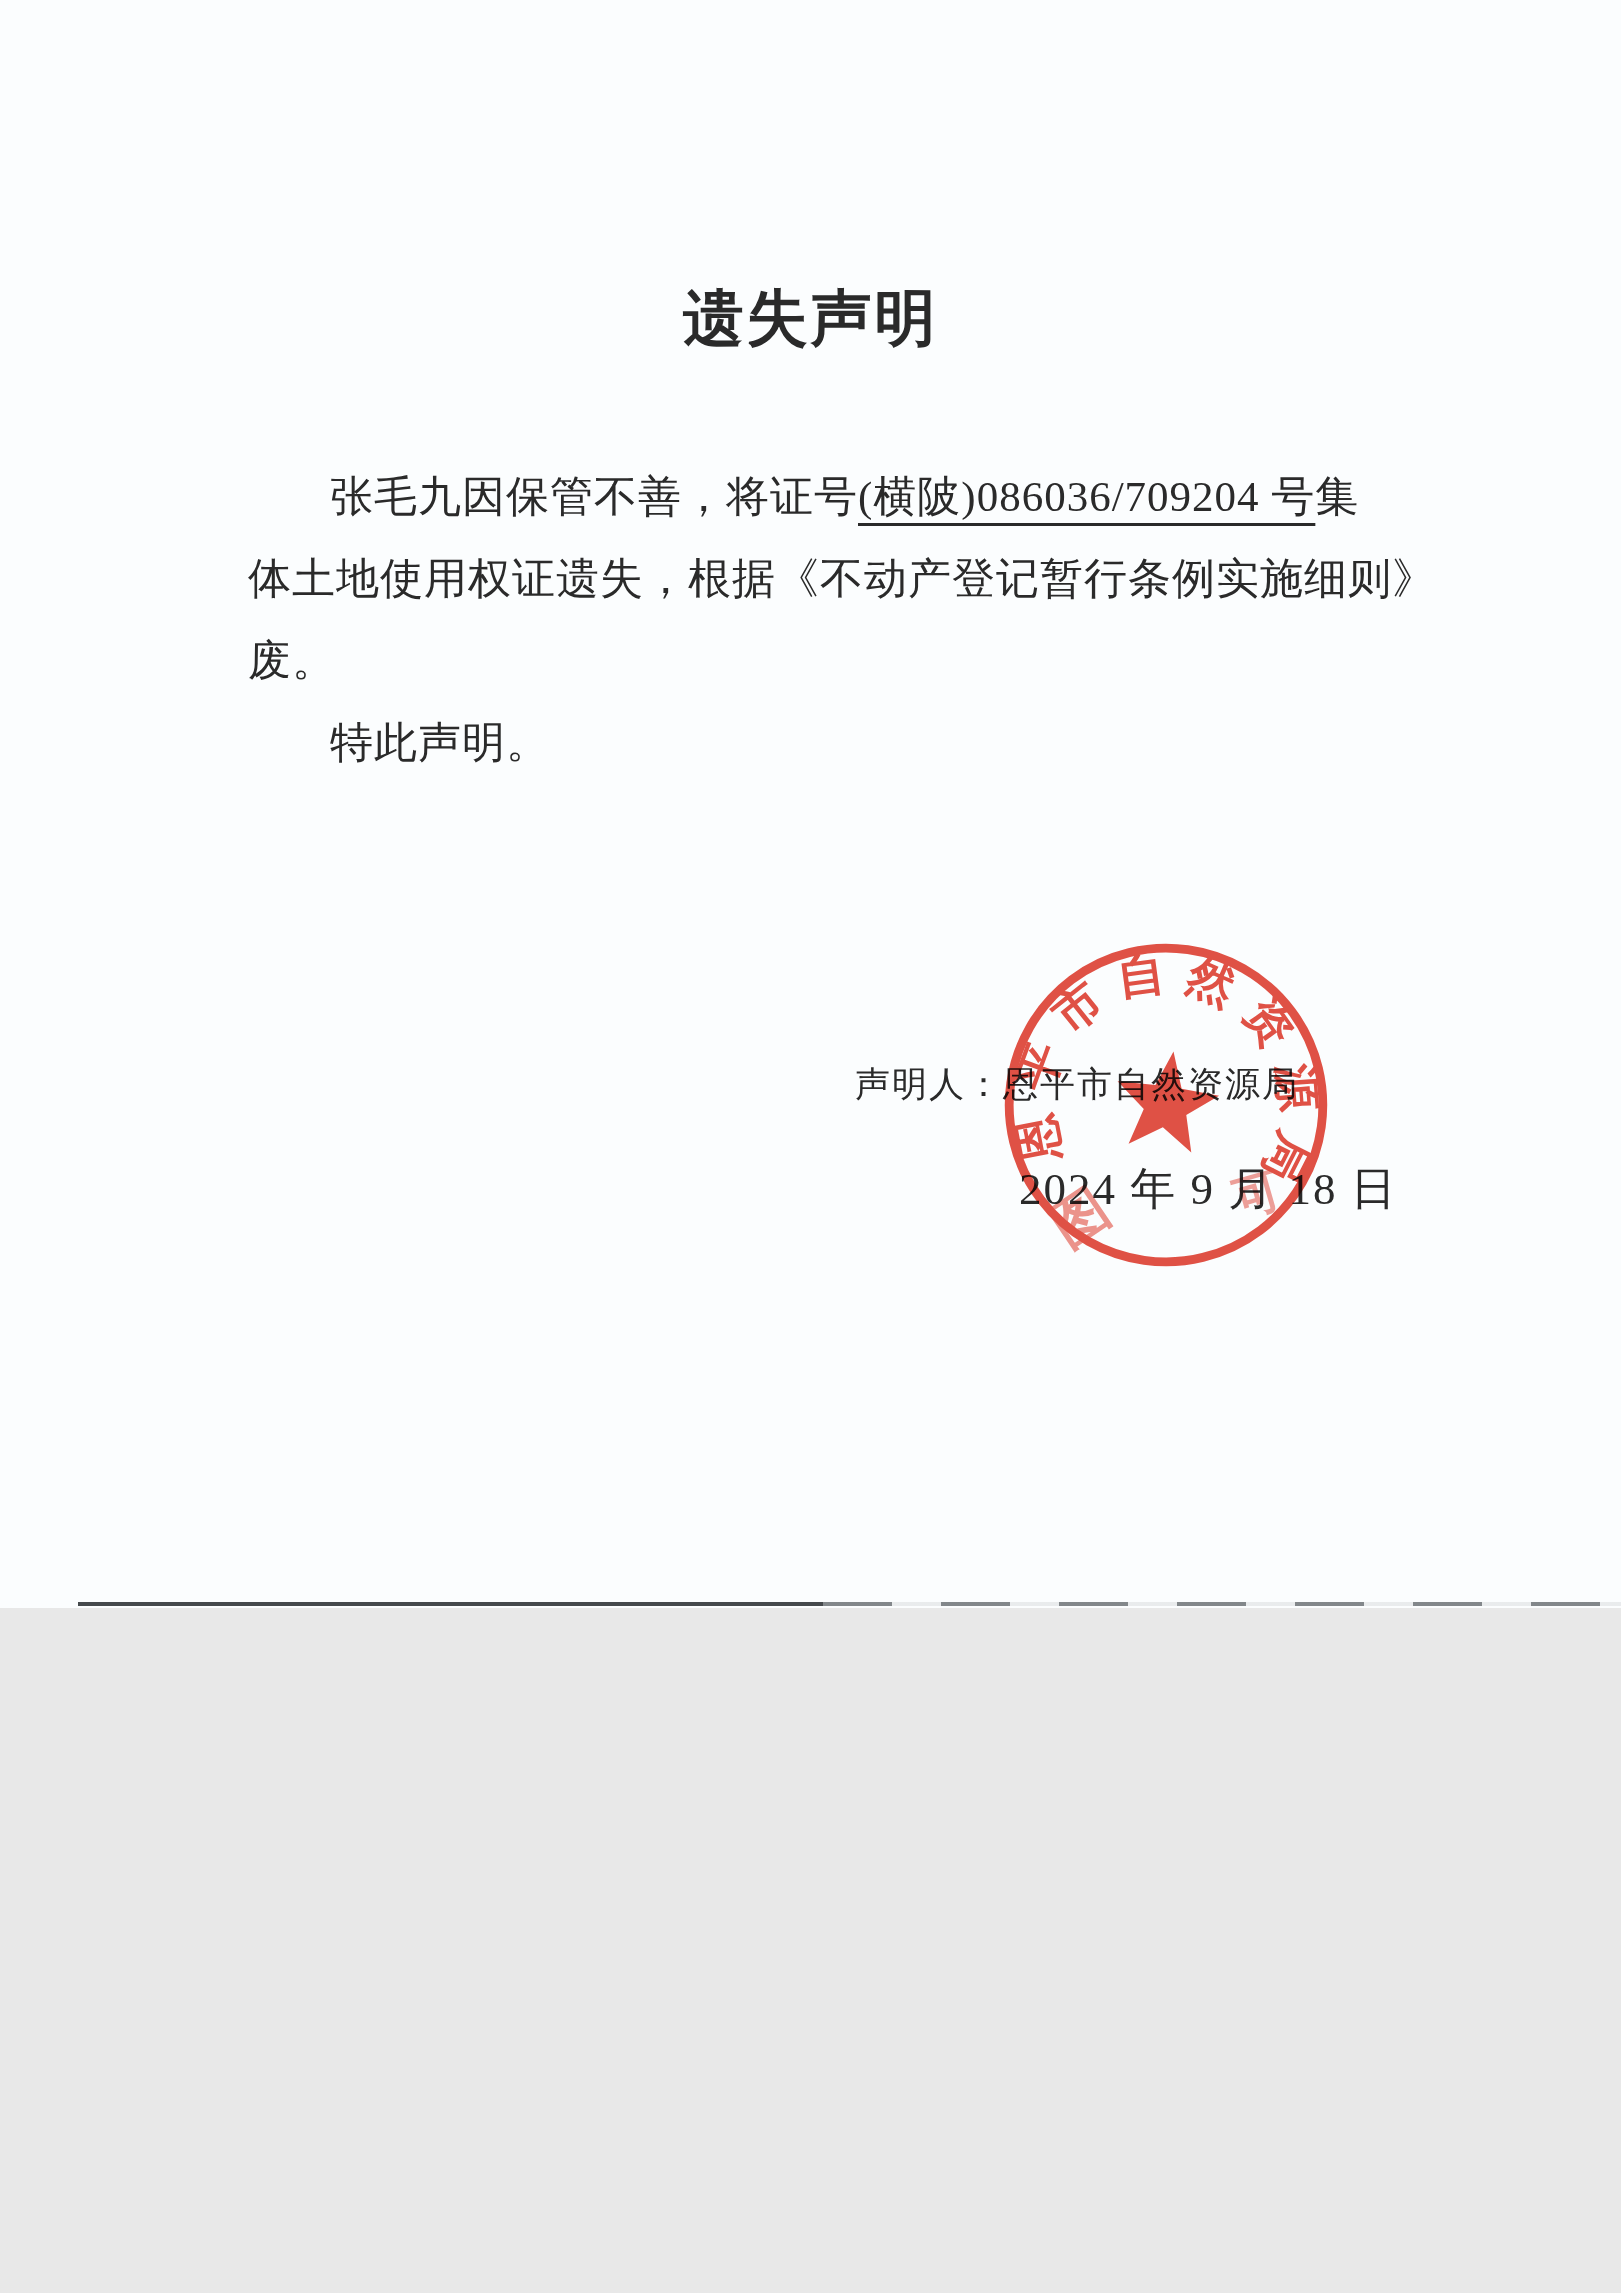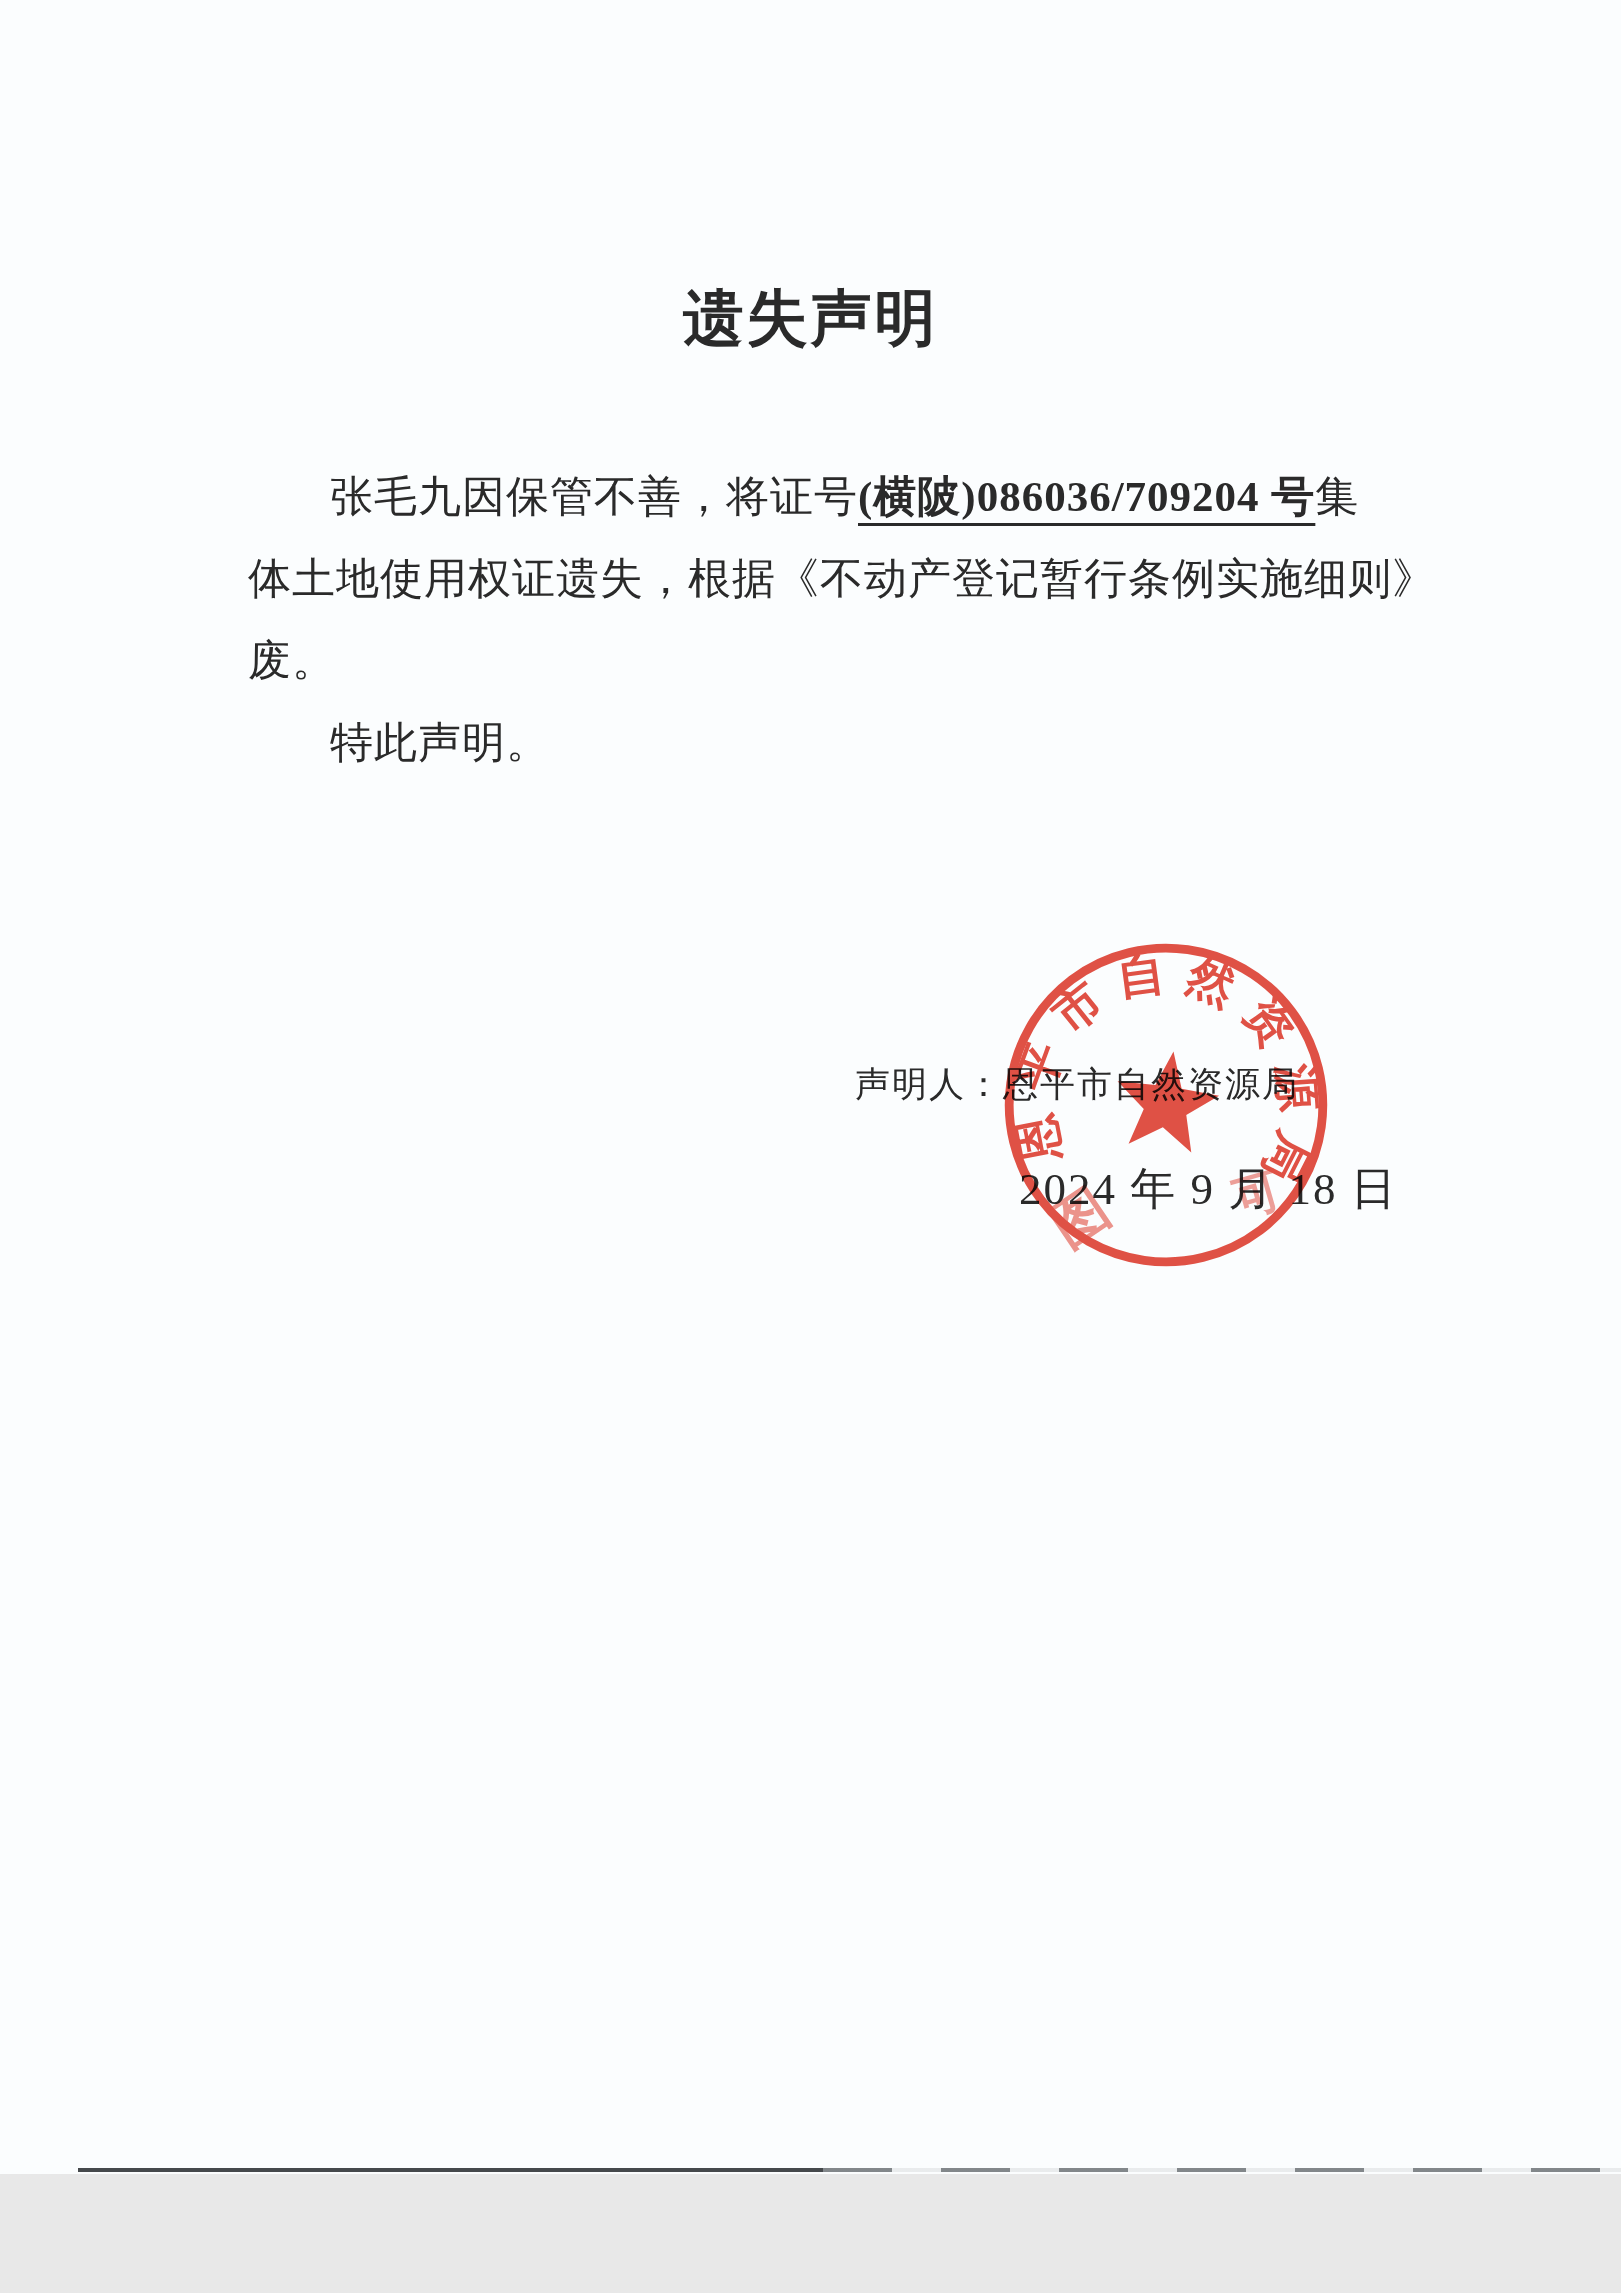--- a/index.html
+++ b/index.html
@@ -4,21 +4,21 @@
 <style>
   html, body {
     margin: 0;
     padding: 0;
     background: #e8e8e8;
     font-family: "Liberation Serif", "DejaVu Serif", serif;
   }
   .page {
     position: relative;
     width: 1621px;
-    height: 2174px;
+    height: 1608px;
     margin: 0 auto;
     background: #fbfdfe;
     overflow: hidden;
     color: #282828;
   }
   .doc-title {
     position: absolute;
     top: 278px;
     left: 0;
     width: 100%;
@@ -42,21 +42,20 @@
     line-height: 82px;
     white-space: nowrap;
     letter-spacing: 1px;
   }
   .indented { padding-left: 82px; }
   .underlined {
     text-decoration: underline;
     text-decoration-thickness: 2.9px;
     text-underline-offset: 11.8px;
     text-decoration-color: #2a2a2a;
-    font-weight: bold;
   }
   .signature-line {
     position: absolute;
     left: 855px;
     top: 1061px;
     font-size: 35px;
     letter-spacing: 2px;
     white-space: nowrap;
     color: #2a2a2a;
     z-index: 1;

